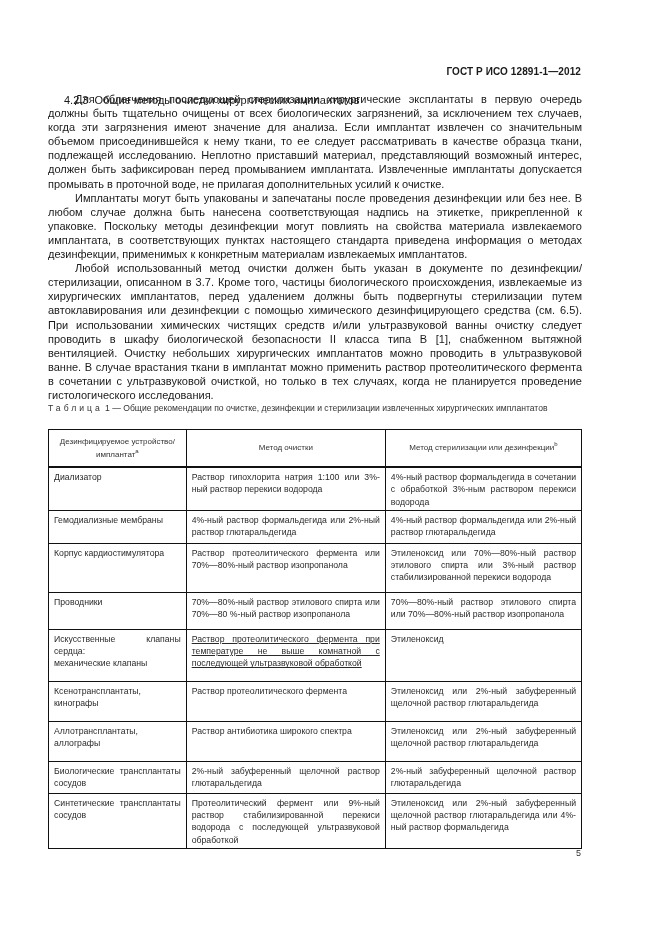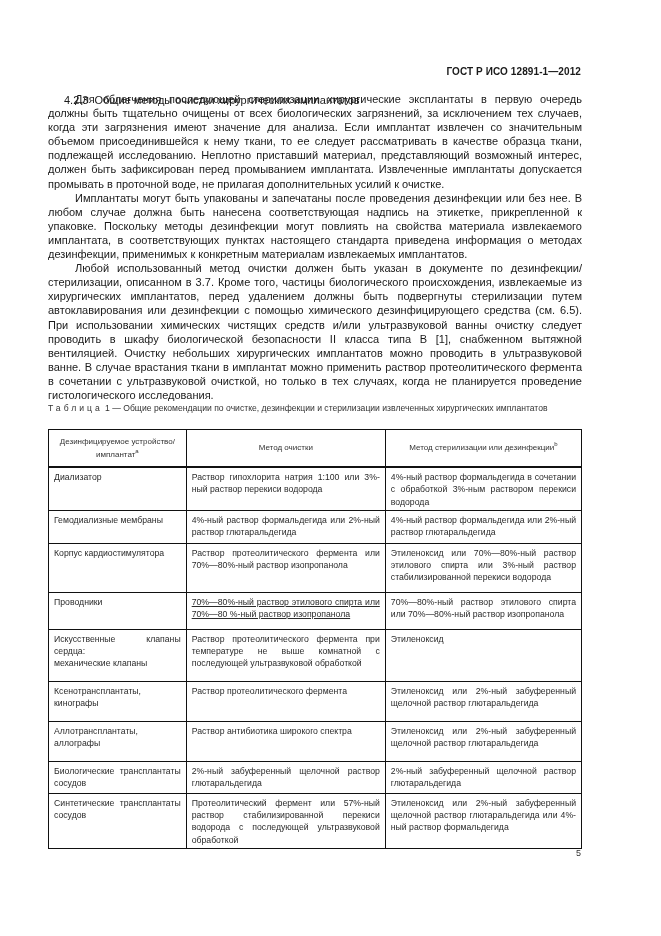--- a/index.html
+++ b/index.html
@@ -57,45 +57,45 @@
         <td style="white-space: pre-line;">4%-ный раствор формальдегида или 2%-ный раствор глютаральдегида</td>
         <td style="white-space: pre-line;">4%-ный раствор формальдегида или 2%-ный раствор глютаральдегида</td>
       </tr>
       <tr style="height: 49px; padding-left: 27px;">
         <td style="white-space: pre-line;">Корпус кардиостимулятора</td>
         <td style="white-space: pre-line;">Раствор протеолитического фермента или 70%—80%-ный раствор изопропанола</td>
         <td style="white-space: pre-line;">Этиленоксид или 70%—80%-ный раствор этилового спирта или 3%-ный раствор стабилизированной перекиси водорода</td>
       </tr>
       <tr style="height: 37px;">
         <td style="white-space: pre-line;">Проводники</td>
-        <td style="white-space: pre-line; text-decoration: underline;">70%—80%-ный раствор этилового спирта или 70%—80 %-ный раствор изопропанола</td>
+        <td style="white-space: pre-line;">70%—80%-ный раствор этилового спирта или 70%—80 %-ный раствор изопропанола</td>
         <td style="white-space: pre-line;">70%—80%-ный раствор этилового спирта или 70%—80%-ный раствор изопропанола</td>
       </tr>
       <tr style="height: 52px;">
         <td style="white-space: pre-line;">Искусственные клапаны сердца:
 механические клапаны</td>
-        <td style="white-space: pre-line;">Раствор протеолитического фермента при температуре не выше комнатной с последующей ультразвуковой обработкой</td>
+        <td style="white-space: pre-line; text-decoration: underline;">Раствор протеолитического фермента при температуре не выше комнатной с последующей ультразвуковой обработкой</td>
         <td style="white-space: pre-line; margin-top: 26px;">Этиленоксид</td>
       </tr>
       <tr style="height: 40px;">
         <td style="white-space: pre-line; margin-left: 32px;">Ксенотрансплантаты, кинографы</td>
         <td style="white-space: pre-line;">Раствор протеолитического фермента</td>
         <td style="white-space: pre-line;">Этиленоксид или 2%-ный забуференный щелочной раствор глютаральдегида</td>
       </tr>
       <tr style="height: 40px; margin-left: 10px;">
         <td style="white-space: pre-line;">Аллотрансплантаты, аллографы</td>
         <td style="white-space: pre-line;">Раствор антибиотика широкого спектра</td>
         <td style="white-space: pre-line;">Этиленоксид или 2%-ный забуференный щелочной раствор глютаральдегида</td>
       </tr>
       <tr style="height: 32px;">
         <td style="white-space: pre-line;">Биологические трансплантаты сосудов</td>
         <td style="white-space: pre-line;">2%-ный забуференный щелочной раствор глютаральдегида</td>
         <td style="white-space: pre-line;">2%-ный забуференный щелочной раствор глютаральдегида</td>
       </tr>
       <tr style="height: 48px;">
         <td style="white-space: pre-line;">Синтетические трансплантаты сосудов</td>
-        <td style="white-space: pre-line;">Протеолитический фермент или 57%-ный раствор стабилизированной перекиси водорода с последующей ультразвуковой обработкой</td>
+        <td style="white-space: pre-line;">Протеолитический фермент или 9%-ный раствор стабилизированной перекиси водорода с последующей ультразвуковой обработкой</td>
         <td style="white-space: pre-line;">Этиленоксид или 2%-ный забуференный щелочной раствор глютаральдегида или 4%-ный раствор формальдегида</td>
       </tr>
     </tbody>
 </table>
 
 <div class="page-num">5</div>
 
 </body></html>

